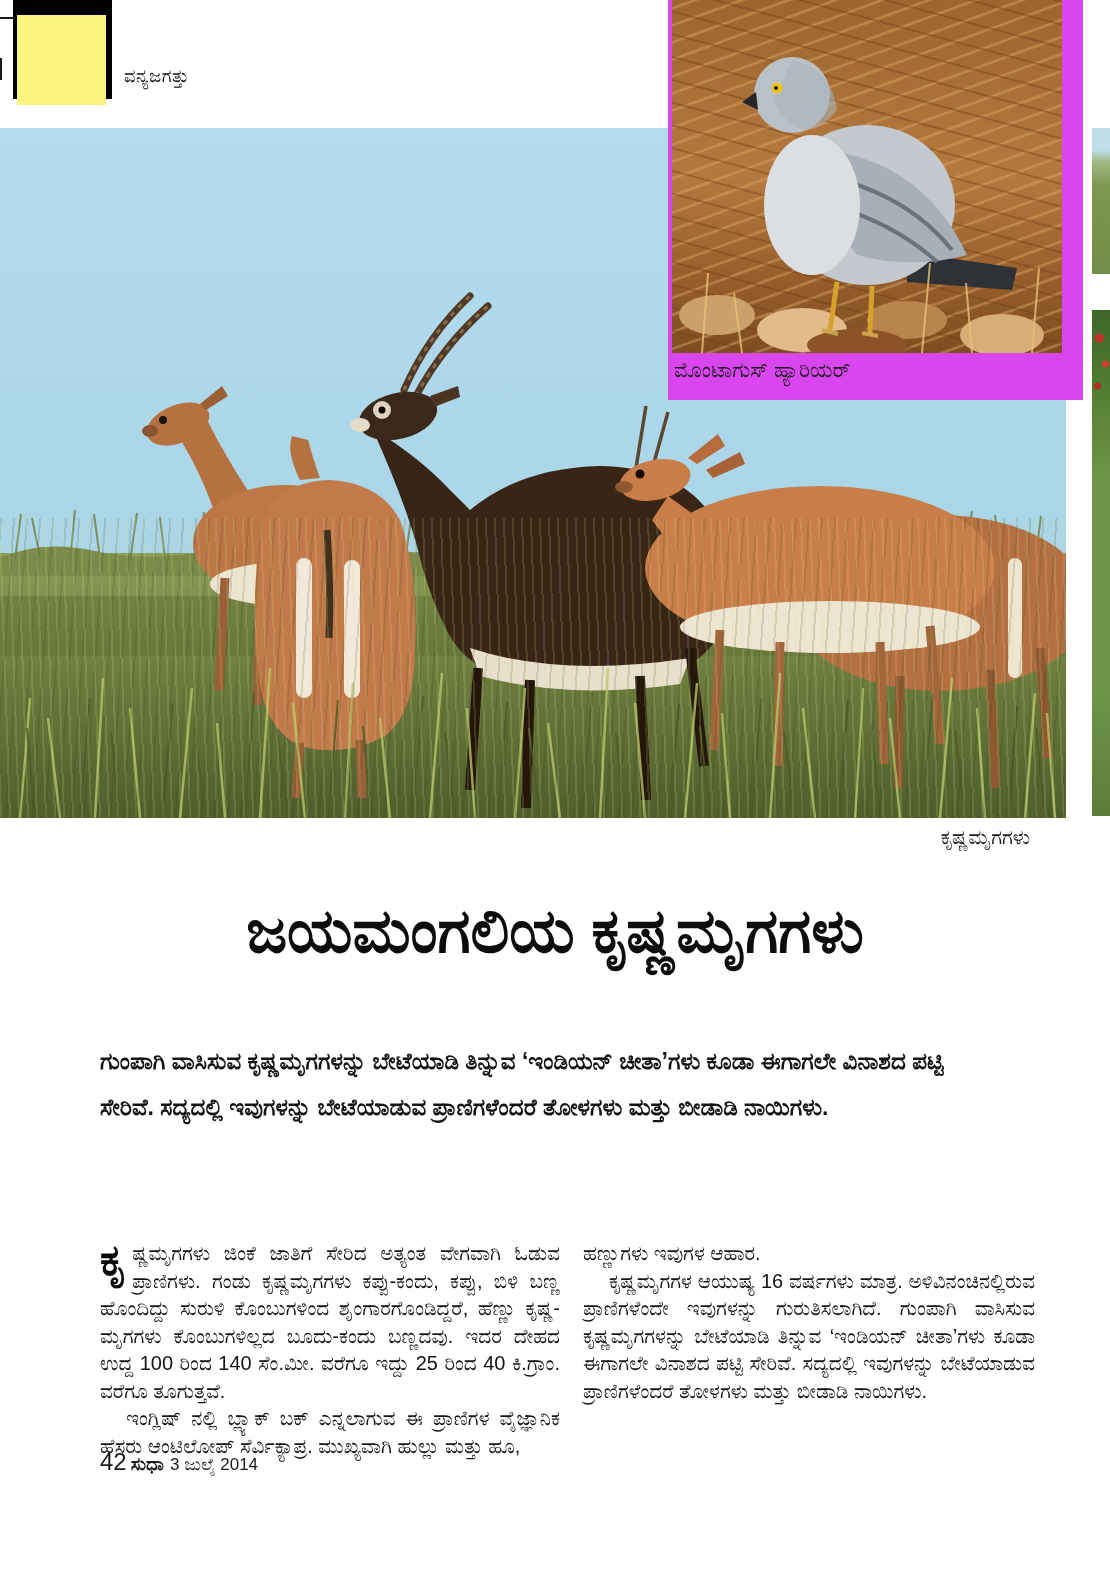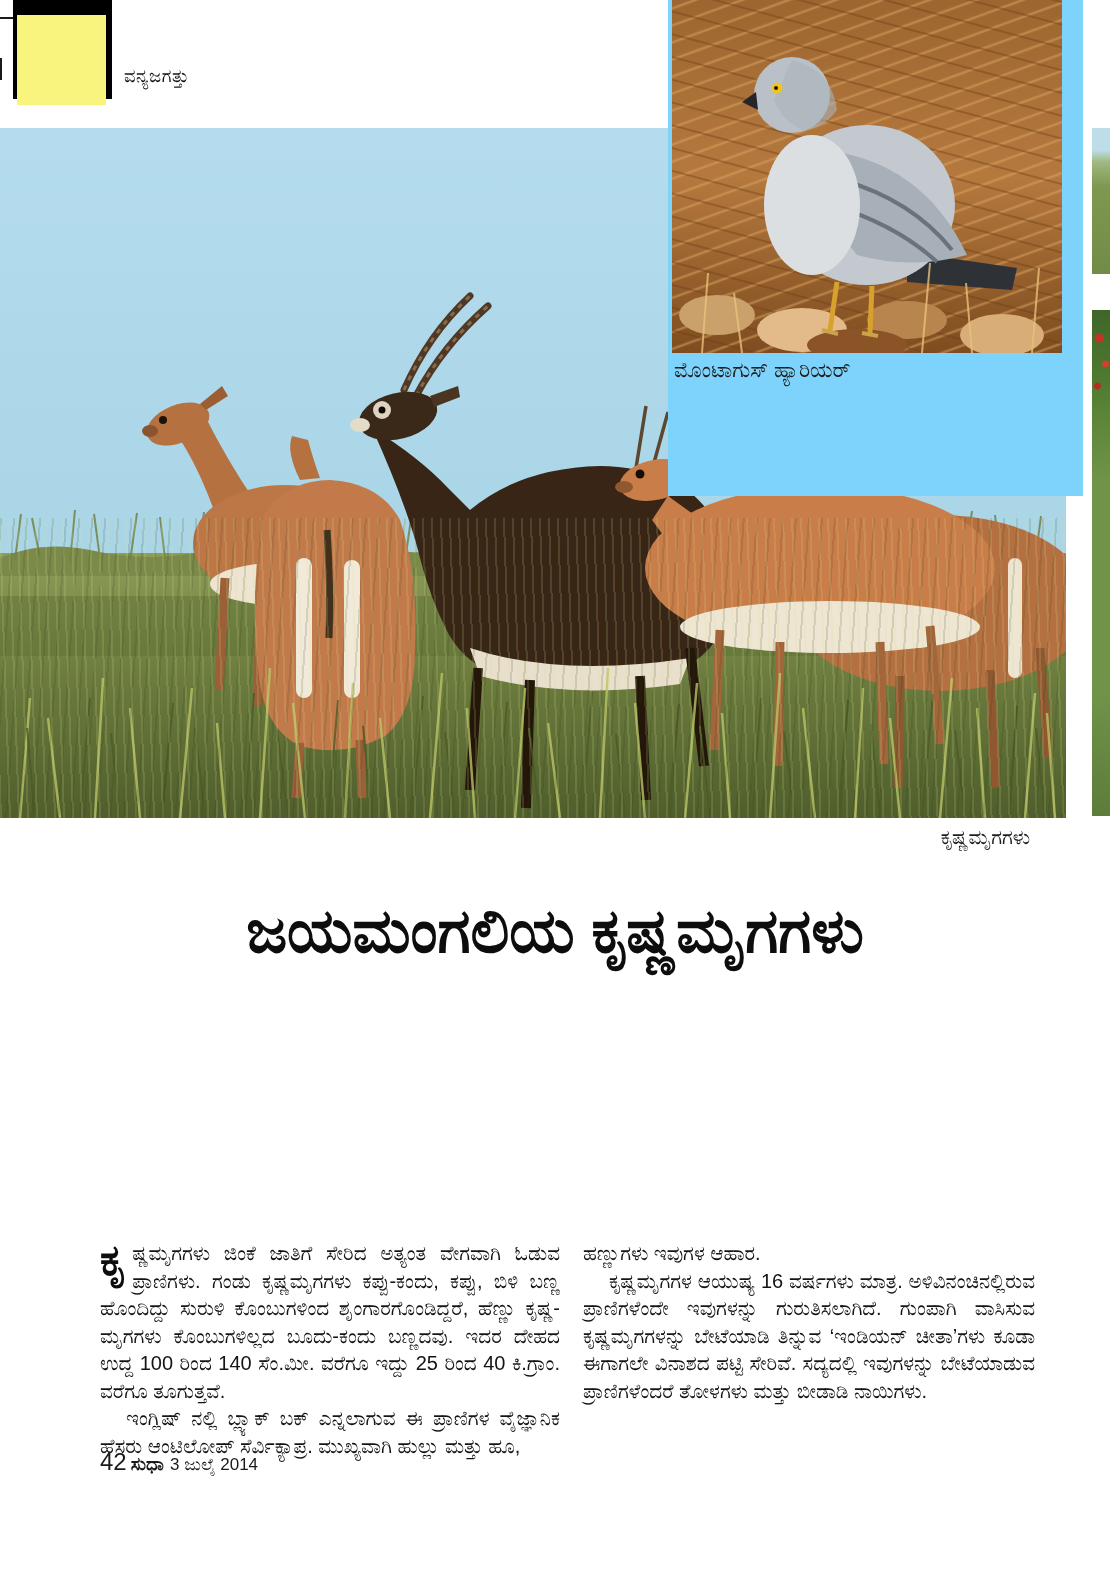--- a/index.html
+++ b/index.html
@@ -17,21 +17,21 @@
   #section-label{position:absolute;left:124px;top:66px;font-size:18px;letter-spacing:.5px;color:#111;}
   
   #main-photo{position:absolute;left:0;top:128px;width:1066px;height:690px;overflow:hidden;}
   #main-photo svg{display:block;width:100%;height:100%;}
   #main-photo .texture{position:absolute;left:0;top:390px;width:100%;height:300px;pointer-events:none;
     background:
       repeating-linear-gradient(88deg, rgba(214,224,140,.16) 0 2px, transparent 2px 9px),
       repeating-linear-gradient(94deg, rgba(38,58,18,.14) 0 2px, transparent 2px 13px);}
   #main-caption{position:absolute;top:826px;right:80px;font-size:20px;color:#1c1c1c;}
   
-  #bird-panel{position:absolute;left:668px;top:0;width:415px;height:496px;background:#7dd3fc;}
+  #bird-panel{position:absolute;left:668px;top:0;width:415px;height:400px;background:#d946ef;}
   #bird-photo{position:absolute;left:4px;top:0;width:390px;height:353px;overflow:hidden;}
   #bird-photo svg{display:block;width:100%;height:100%;}
   #bird-caption{position:absolute;left:6px;top:358px;font-size:21px;color:#1c1c1c;}
   
   .sliver{position:absolute;width:18px;}
   #sliver-top{left:1092px;top:128px;height:146px;
     background:linear-gradient(180deg,#bddee9 0px,#bddee9 22px,#9fb981 34px,#7f9850 58px,#718c47 146px);}
   #sliver-bottom{left:1092px;top:310px;height:506px;
     background:
       radial-gradient(circle at 40% 28px, #c43326 0 4px, transparent 5px),
@@ -193,20 +193,21 @@
       </svg>
     </div>
     <div id="bird-caption">ಮೊಂಟಾಗುಸ್ ಹ್ಯಾರಿಯರ್</div>
   </div>
 
   <div id="sliver-top" class="sliver"></div>
   <div id="sliver-bottom" class="sliver"></div>
 
   <div id="headline">ಜಯಮಂಗಲಿಯ ಕೃಷ್ಣಮೃಗಗಳು</div>
 
+  <div id="standfirst">ಗುಂಪಾಗಿ ವಾಸಿಸುವ ಕೃಷ್ಣಮೃಗಗಳನ್ನು ಬೇಟೆಯಾಡಿ ತಿನ್ನುವ ‘ಇಂಡಿಯನ್ ಚೀತಾ’ಗಳು ಕೂಡಾ ಈಗಾಗಲೇ ವಿನಾಶದ ಪಟ್ಟಿ ಸೇರಿವೆ. ಸದ್ಯದಲ್ಲಿ ಇವುಗಳನ್ನು ಬೇಟೆಯಾಡುವ ಪ್ರಾಣಿಗಳೆಂದರೆ ತೋಳಗಳು ಮತ್ತು ಬೀಡಾಡಿ ನಾಯಿಗಳು.</div>
 
 
   <div id="col-left" class="bodycol">
     <p><span id="dropcap">ಕೃ</span><span>ಷ್ಣಮೃಗಗಳು ಜಿಂಕೆ ಜಾತಿಗೆ ಸೇರಿದ ಅತ್ಯಂತ ವೇಗವಾಗಿ ಓಡುವ ಪ್ರಾಣಿಗಳು. ಗಂಡು ಕೃಷ್ಣಮೃಗಗಳು ಕಪ್ಪು-ಕಂದು, ಕಪ್ಪು, ಬಿಳಿ ಬಣ್ಣ ಹೊಂದಿದ್ದು ಸುರುಳಿ ಕೊಂಬುಗಳಿಂದ ಶೃಂಗಾರಗೊಂಡಿದ್ದರೆ, ಹೆಣ್ಣು ಕೃಷ್ಣ-ಮೃಗಗಳು ಕೊಂಬುಗಳಿಲ್ಲದ ಬೂದು-ಕಂದು ಬಣ್ಣದವು. ಇದರ ದೇಹದ ಉದ್ದ 100 ರಿಂದ 140 ಸೆಂ.ಮೀ. ವರೆಗೂ ಇದ್ದು 25 ರಿಂದ 40 ಕಿ.ಗ್ರಾಂ. ವರೆಗೂ ತೂಗುತ್ತವೆ.</span></p>
     <p class="indent">ಇಂಗ್ಲಿಷ್ ನಲ್ಲಿ ಬ್ಲ್ಯಾಕ್ ಬಕ್ ಎನ್ನಲಾಗುವ ಈ ಪ್ರಾಣಿಗಳ ವೈಜ್ಞಾನಿಕ ಹೆಸರು ಆಂಟಿಲೋಪ್ ಸೆರ್ವಿಕ್ಯಾಪ್ರ. ಮುಖ್ಯವಾಗಿ ಹುಲ್ಲು ಮತ್ತು ಹೂ,</p>
   </div>
 
   <div id="col-right" class="bodycol">
     <p>ಹಣ್ಣುಗಳು ಇವುಗಳ ಆಹಾರ.</p>
     <p class="indent">ಕೃಷ್ಣಮೃಗಗಳ ಆಯುಷ್ಯ 16 ವರ್ಷಗಳು ಮಾತ್ರ. ಅಳಿವಿನಂಚಿನಲ್ಲಿರುವ ಪ್ರಾಣಿಗಳೆಂದೇ ಇವುಗಳನ್ನು ಗುರುತಿಸಲಾಗಿದೆ. ಗುಂಪಾಗಿ ವಾಸಿಸುವ ಕೃಷ್ಣಮೃಗಗಳನ್ನು ಬೇಟೆಯಾಡಿ ತಿನ್ನುವ ‘ಇಂಡಿಯನ್ ಚೀತಾ’ಗಳು ಕೂಡಾ ಈಗಾಗಲೇ ವಿನಾಶದ ಪಟ್ಟಿ ಸೇರಿವೆ. ಸದ್ಯದಲ್ಲಿ ಇವುಗಳನ್ನು ಬೇಟೆಯಾಡುವ ಪ್ರಾಣಿಗಳೆಂದರೆ ತೋಳಗಳು ಮತ್ತು ಬೀಡಾಡಿ ನಾಯಿಗಳು.</p>

